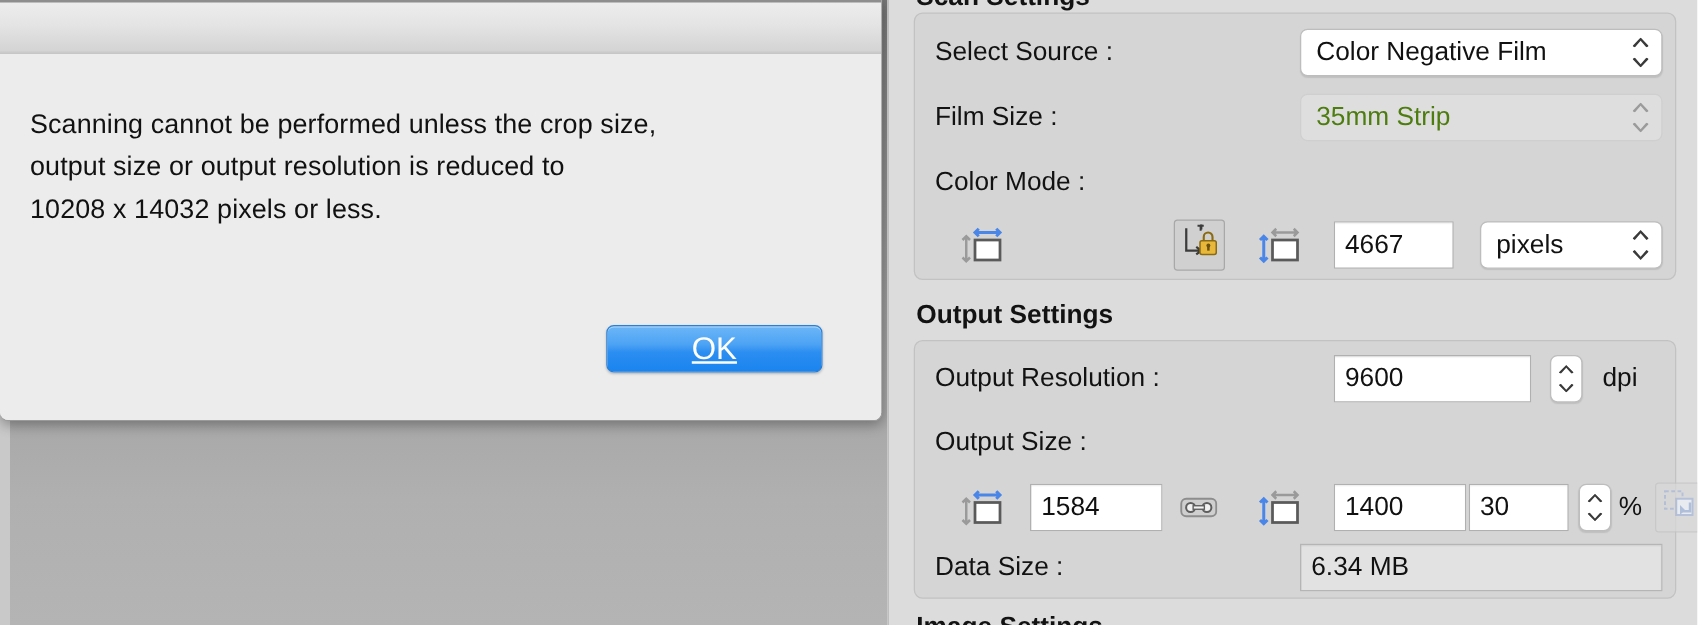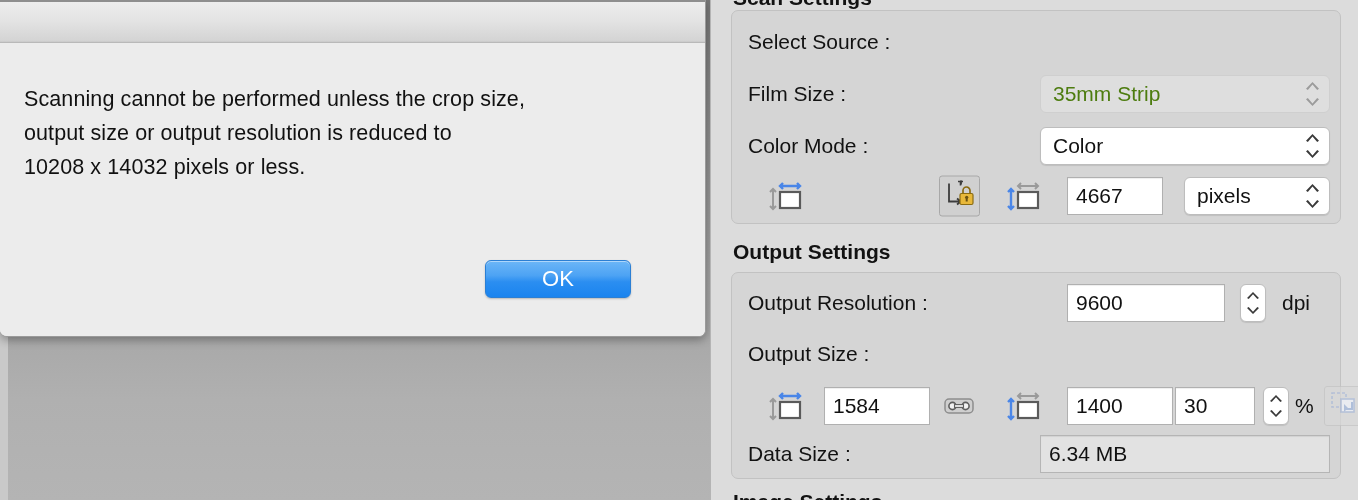--- a/index.html
+++ b/index.html
@@ -44,31 +44,32 @@
     background: #ececec;
   }
   .dialog-message {
     position: absolute; left: 24px; top: 38px; width: 640px;
     font-size: 21.5px; line-height: 34px; color: #111111;
     letter-spacing: 0.1px;
   }
   .dialog-message span { display: block; }
   .ok-button {
     position: absolute; left: 485px; top: 216px;
-    width: 146px; height: 38px;
+    width: 173px; height: 38px;
     border: 1px solid #2b7fd4;
     border-radius: 6px;
     background: linear-gradient(180deg, #6cb6f7 0%, #4da3f4 40%, #2b8ef1 58%, #1a84ef 100%);
     color: #ffffff;
     font-family: "Liberation Sans", sans-serif;
-    font-size: 22px;
+    font-size: 25px;
     line-height: 36px;
     text-align: center;
     box-shadow: 0 1px 2px rgba(0,0,0,0.22), inset 0 1px 0 rgba(255,255,255,0.45);
     cursor: default;
+    text-decoration: underline;
   }
 
   
   .settings-panel {
     position: absolute; left: 710px; top: 0; width: 648px; height: 500px;
     background: #dcdcdc;
     border-left: 1px solid #b4b4b4;
     overflow: hidden;
   }
   .section-title {
@@ -221,36 +222,36 @@
   </div>
 
   <div class="settings-panel">
 
     <div class="section-title clipped-top">Scan Settings</div>
 
     <div class="group-box" id="group-scan">
 
       <div class="row" style="top:8px;">
         <div class="row-label">Select Source :</div>
+        <div class="popup" style="left:308px; width:290px;">
+          <div class="popup-text">Color Negative Film</div>
+          <div class="chev-ud"></div>
+        </div>
       </div>
 
       <div class="row" style="top:60px;">
         <div class="row-label">Film Size :</div>
         <div class="popup disabled" style="left:308px; width:290px;">
           <div class="popup-text">35mm Strip</div>
           <div class="chev-ud"></div>
         </div>
       </div>
 
       <div class="row" style="top:112px;">
         <div class="row-label">Color Mode :</div>
-        <div class="popup" style="left:308px; width:290px;">
-          <div class="popup-text">Color</div>
-          <div class="chev-ud"></div>
-        </div>
       </div>
 
       <div class="row" style="top:162px;">
 
         <span class="dim-icon" style="left:36px;">
           <svg width="34" height="30" viewBox="0 0 34 30">
             <path d="M5 9 L5 27 M2 11 L5 8 L8 11 M2 25 L5 28 L8 25" stroke="#9a9a9a" stroke-width="2" fill="none"></path>
             <path d="M13 5 L31 5 M15 2 L12 5 L15 8 M29 2 L32 5 L29 8" stroke="#4a86e8" stroke-width="2.4" fill="none"></path>
             <rect x="12" y="11" width="20" height="16" fill="#ffffff" stroke="#5a5a5a" stroke-width="2.2"></rect>
           </svg>

